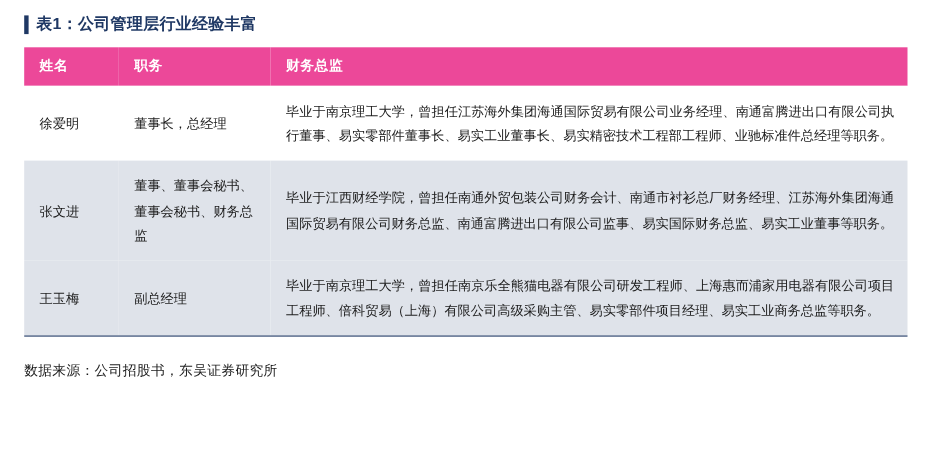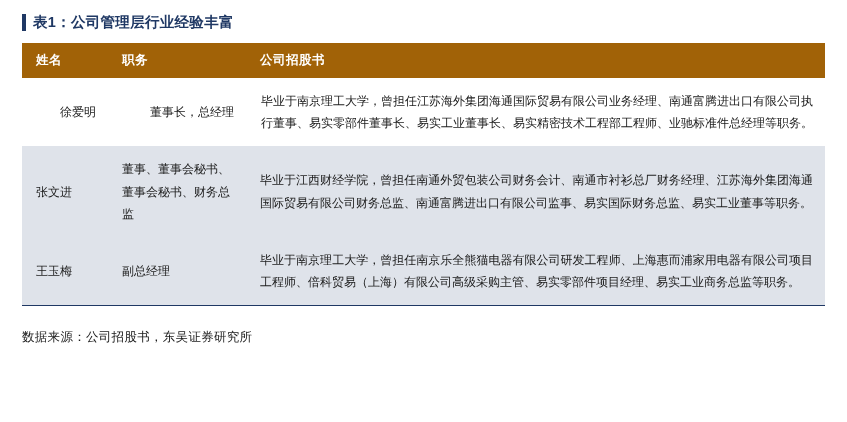--- a/index.html
+++ b/index.html
@@ -42,21 +42,21 @@
     line-height: 1.1;
     font-family: "Liberation Sans", "DejaVu Sans", sans-serif;
   }
   table.exp-table {
     width: 803px;
     border-collapse: collapse;
     table-layout: fixed;
     margin-top: 2px;
   }
   table.exp-table thead th {
-    background: #a16207;
+    background: #ec4899;
     color: #ffffff;
     font-size: 12.5px;
     font-weight: bold;
     text-align: left;
     padding: 9px 10px 9px 14px;
     font-family: "Liberation Sans", "DejaVu Sans", sans-serif;
     letter-spacing: 0.5px;
   }
   table.exp-table tbody td {
     font-size: 12px;
@@ -64,21 +64,20 @@
     padding: 12px 12px 12px 14px;
     vertical-align: middle;
     color: #1a1a1a;
     font-family: "Liberation Sans", "DejaVu Sans", sans-serif;
   }
   tr.row-alt td {
     background: #dfe3ea;
   }
   tr.row-plain td {
     background: #ffffff;
-    text-align: right;
   }
   td.col-name {
     text-align: left;
   }
   td.col-role {
     text-align: left;
   }
   td.col-exp {
     text-align: justify;
     text-justify: inter-ideograph;
@@ -114,21 +113,21 @@
   <table class="exp-table">
     <colgroup>
       <col class="col-w-name">
       <col class="col-w-role">
       <col class="col-w-exp">
     </colgroup>
     <thead>
       <tr>
         <th>姓名</th>
         <th>职务</th>
-        <th>公司招股书</th>
+        <th>财务总监</th>
       </tr>
     </thead>
     <tbody>
       <tr class="row-plain">
         <td class="col-name">徐爱明</td>
         <td class="col-role">董事长，总经理</td>
         <td class="col-exp">毕业于南京理工大学，曾担任江苏海外集团海通国际贸易有限公司业务经理、南通富腾进出口有限公司执行董事、易实零部件董事长、易实工业董事长、易实精密技术工程部工程师、业驰标准件总经理等职务。</td>
       </tr>
       <tr class="row-alt">
         <td class="col-name">张文进</td>

